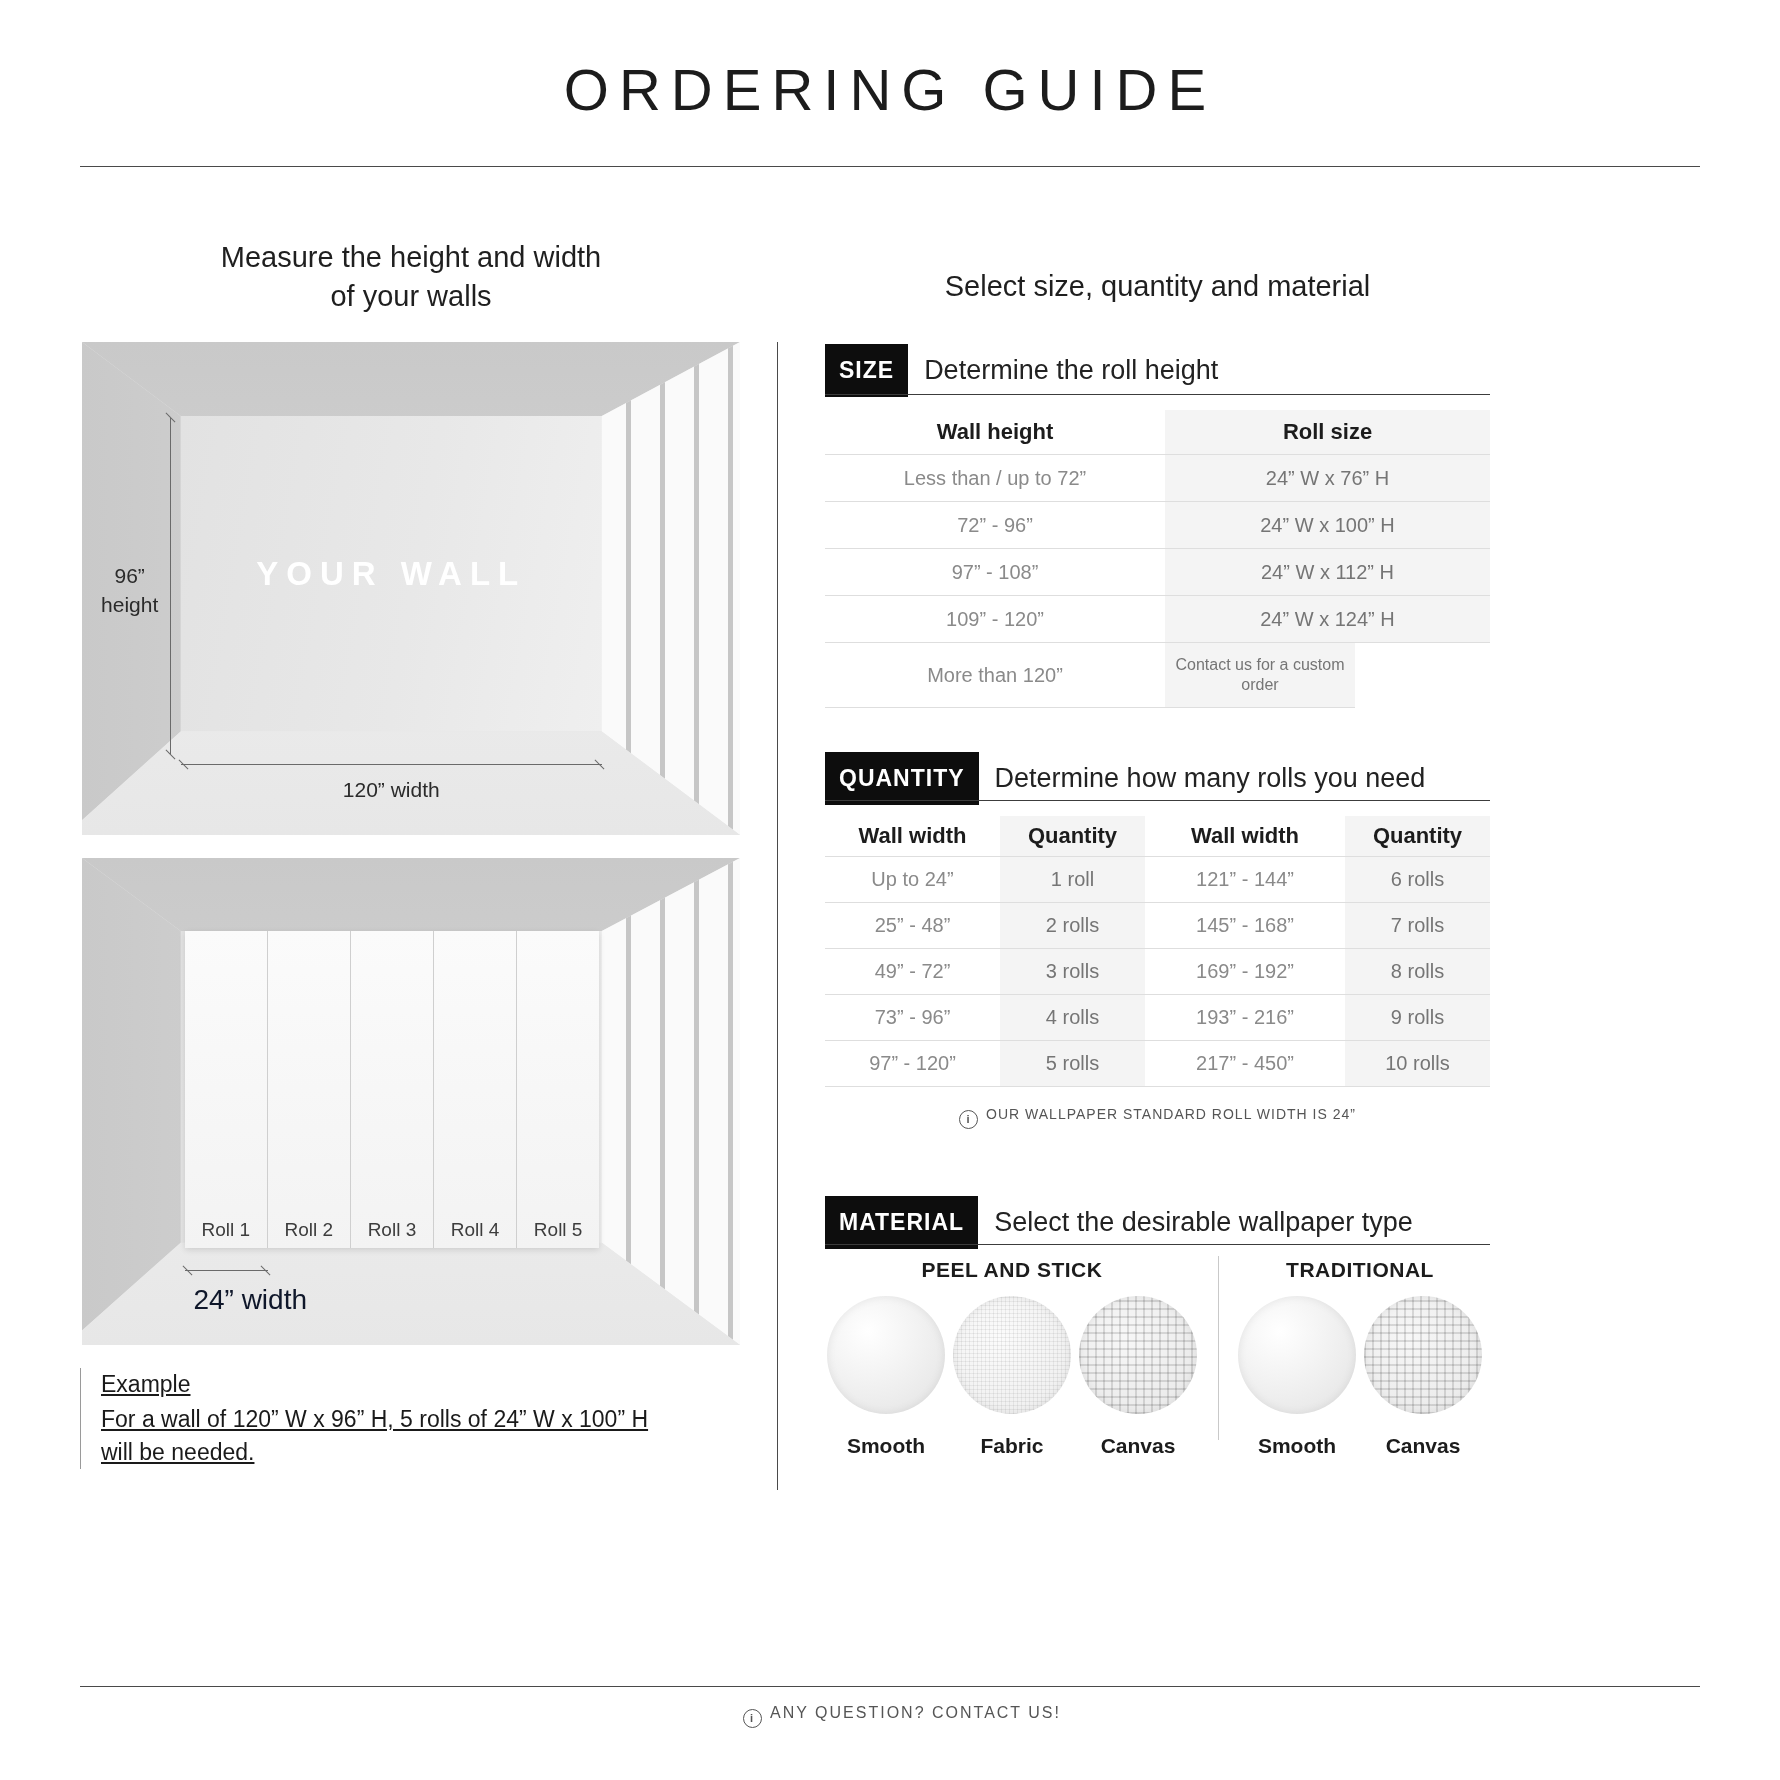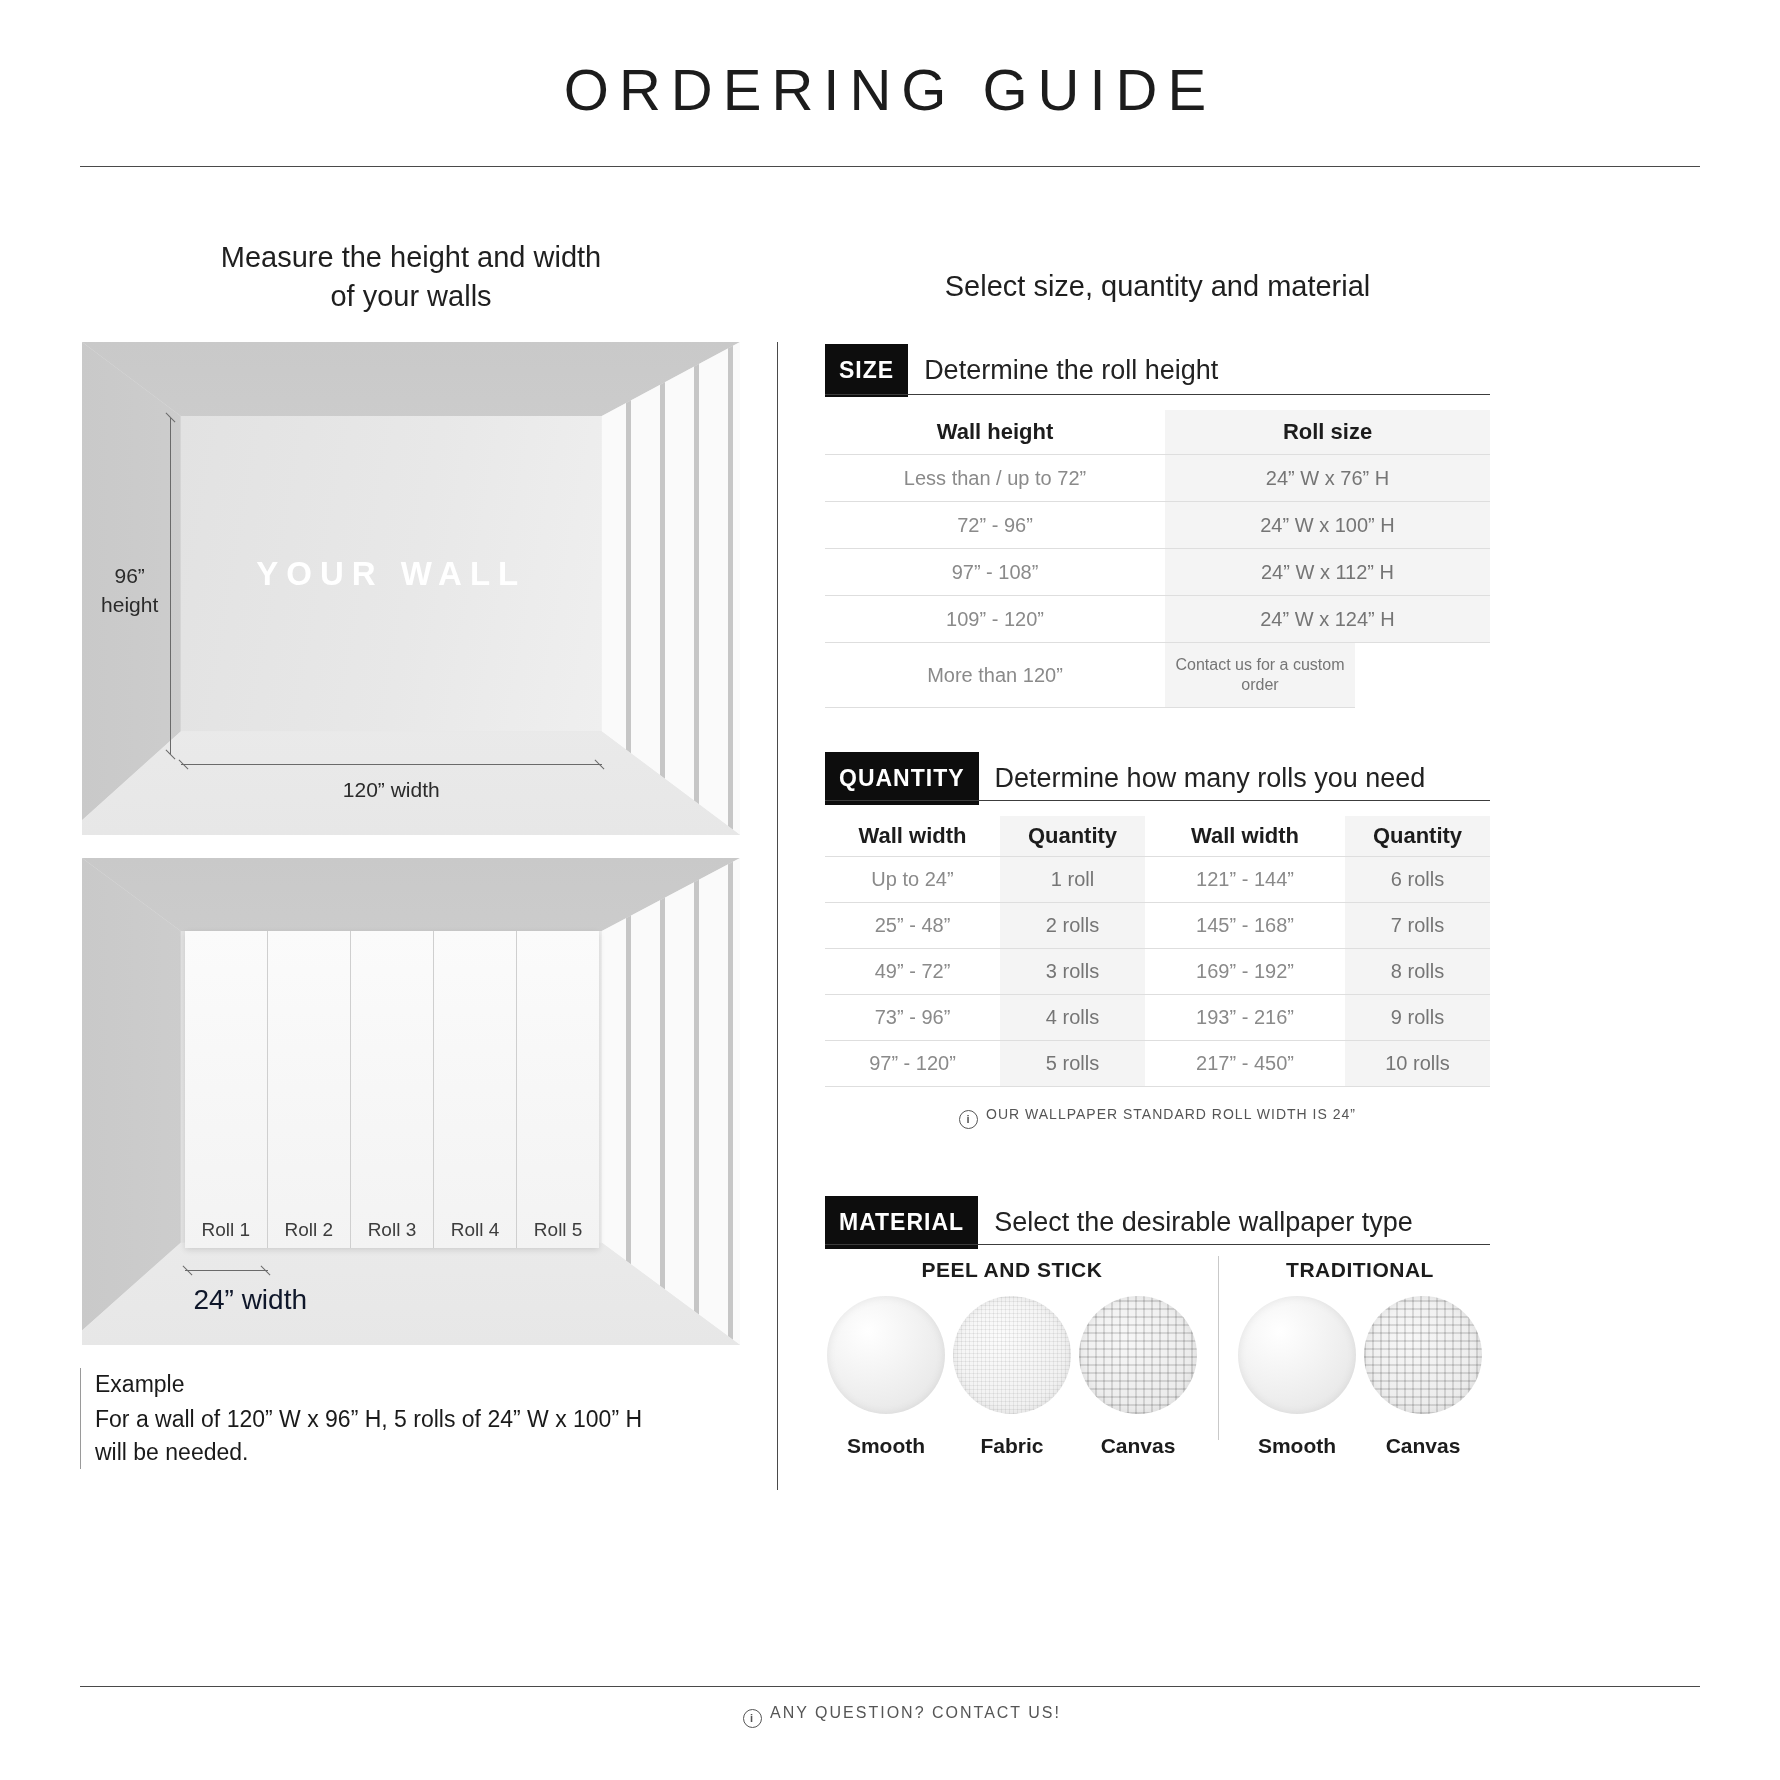--- a/index.html
+++ b/index.html
@@ -54,22 +54,22 @@
 
   .rolls { position:absolute; left:15.6%; top:15%; width:63%; height:65%; display:flex;
            box-shadow:0 2px 6px rgba(0,0,0,0.12); }
   .roll { flex:1; position:relative; background:linear-gradient(180deg,#fbfbfb,#f3f3f3);
           border-right:1px solid #cfcfcf; }
   .roll:last-child { border-right:none; }
   .roll-label { position:absolute; bottom:7px; left:0; width:100%; text-align:center;
                 font-size:19px; color:#3d3d3d; }
 
   .example { position:absolute; left:80px; top:1368px; width:620px;
-             border-left:1px solid #9a9a9a; padding-left:14px;
-             font-size:23px; line-height:33px; color:#1a1a1a; }
+             border-left:1px solid #9a9a9a; padding-left:20px;
+             font-size:23px; line-height:33px; color:#1a1a1a;text-decoration:underline; }
   .example .example-title { margin-bottom:2px; }
 
   .col-divider { position:absolute; left:777px; top:342px; width:1px; height:1148px; background:#4a4a4a; }
 
   
   .section-header { position:absolute; left:825px; width:665px; display:flex; align-items:center; gap:16px; }
   #size-header { top:344px; }
   #quantity-header { top:752px; }
   #material-header { top:1196px; }
   .badge { background:#0d0d0d; color:#fff; font-weight:700; font-size:23px;

